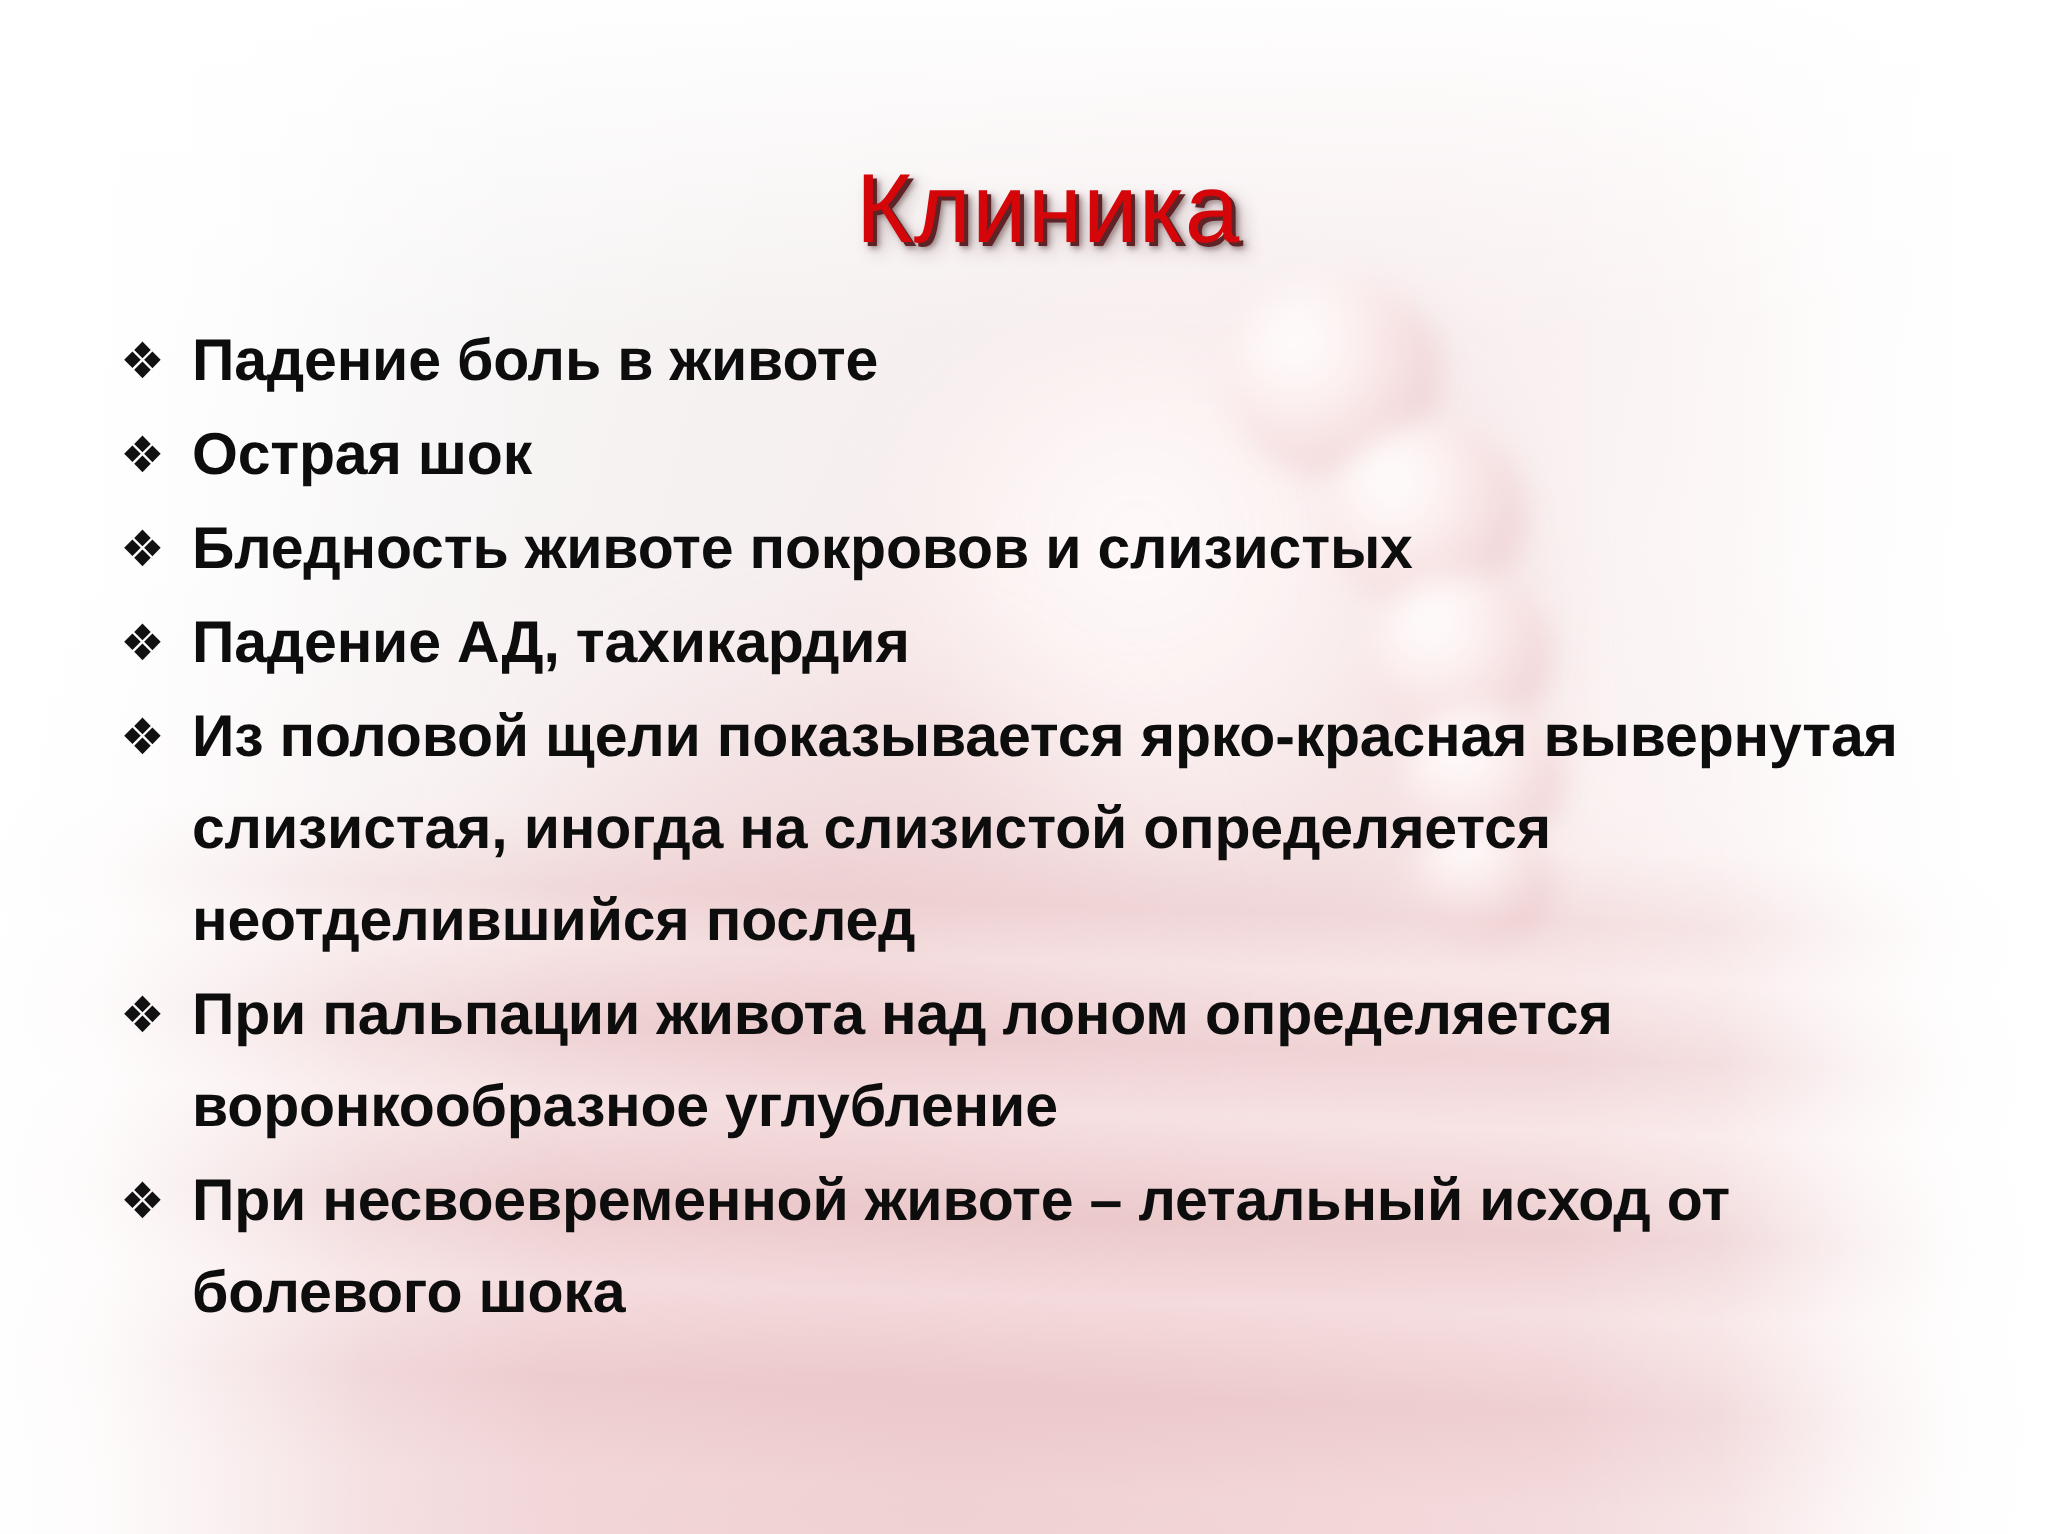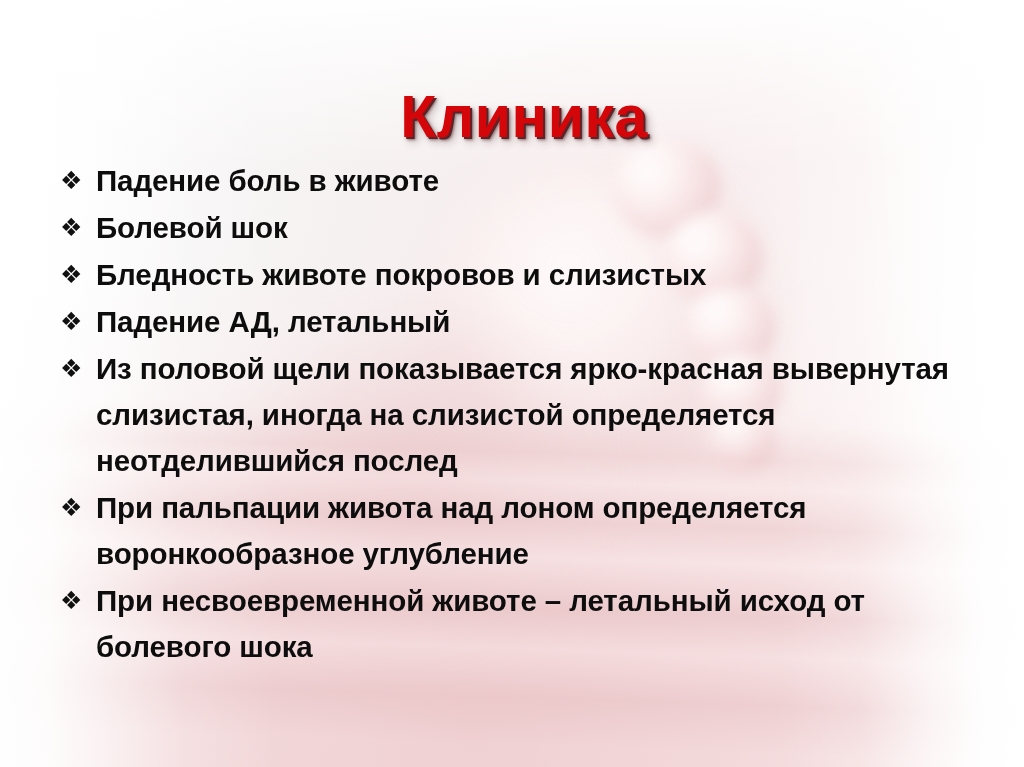--- a/index.html
+++ b/index.html
@@ -139,22 +139,22 @@
   }
 
   
   .content { position: absolute; inset: 0; }
 
   #title {
     position: absolute;
     left: 0; right: 0;
     top: 48px;
     text-align: center;
-    font-size: 59px;
-    font-weight: bold;
+    font-size: 49px;
+    font-weight: normal;
     line-height: 1;
     color: #d5060a;
     letter-spacing: 0.5px;
     text-shadow:
       2px 2px 0 #5d2326,
       3px 3px 3px rgba(60,25,28,0.55),
       5px 5px 9px rgba(80,40,44,0.30);
     white-space: nowrap;
     margin-left: 24px;
   }
@@ -220,31 +220,31 @@
 
     <ul id="bullet-list">
 
       <li class="bullet-item">
         <span class="bullet-marker">❖</span>
         <span class="bullet-text">Падение боль в животе</span>
       </li>
 
       <li class="bullet-item">
         <span class="bullet-marker">❖</span>
-        <span class="bullet-text">Болевой шок</span>
+        <span class="bullet-text">Острая шок</span>
       </li>
 
       <li class="bullet-item">
         <span class="bullet-marker">❖</span>
         <span class="bullet-text">Бледность животе покровов и слизистых</span>
       </li>
 
       <li class="bullet-item">
         <span class="bullet-marker">❖</span>
-        <span class="bullet-text">Падение АД, летальный</span>
+        <span class="bullet-text">Падение АД, тахикардия</span>
       </li>
 
       <li class="bullet-item">
         <span class="bullet-marker">❖</span>
         <span class="bullet-text">Из половой щели показывается ярко-красная вывернутая слизистая, иногда на слизистой определяется неотделившийся послед</span>
       </li>
 
       <li class="bullet-item">
         <span class="bullet-marker">❖</span>
         <span class="bullet-text">При пальпации живота над лоном определяется воронкообразное углубление</span>

